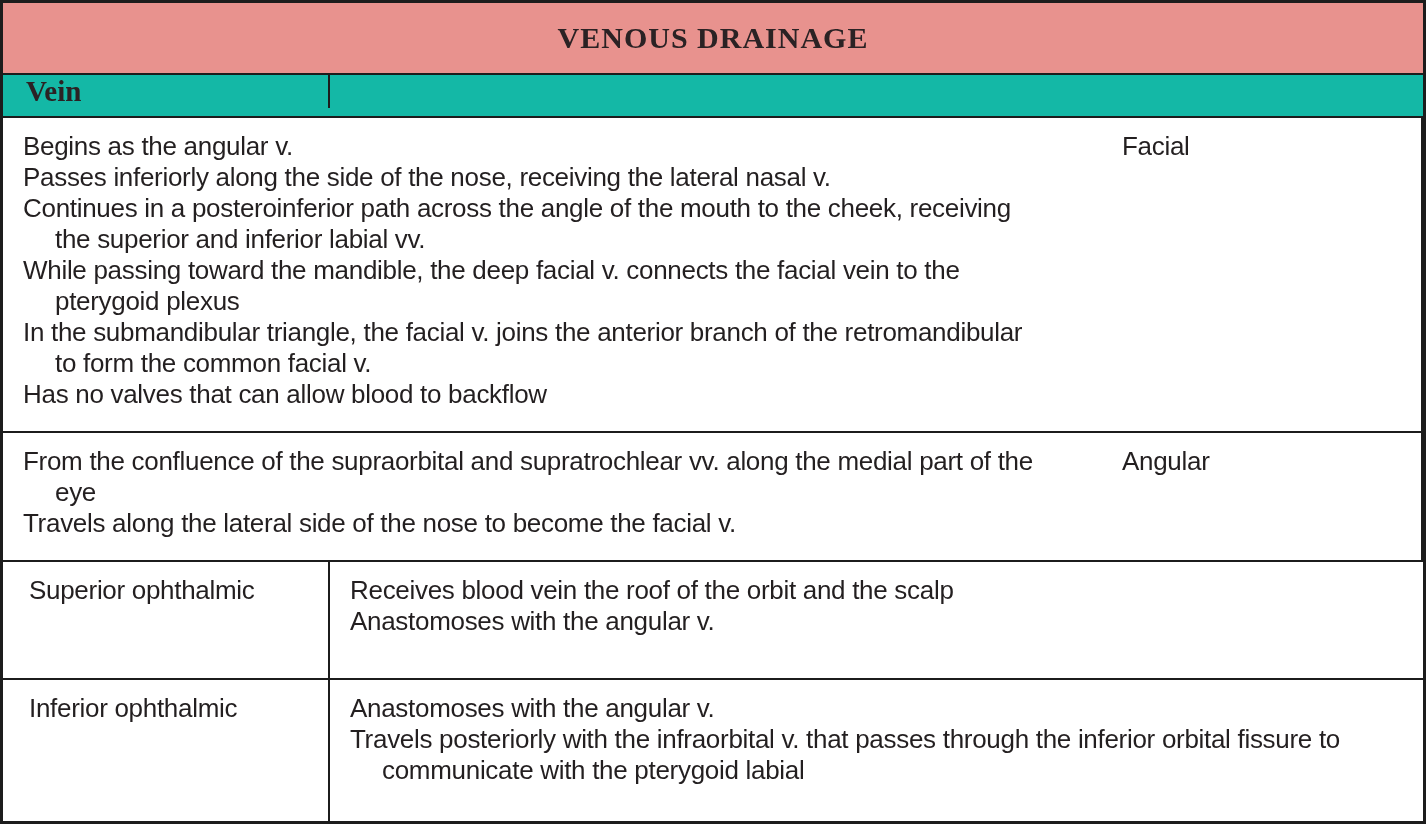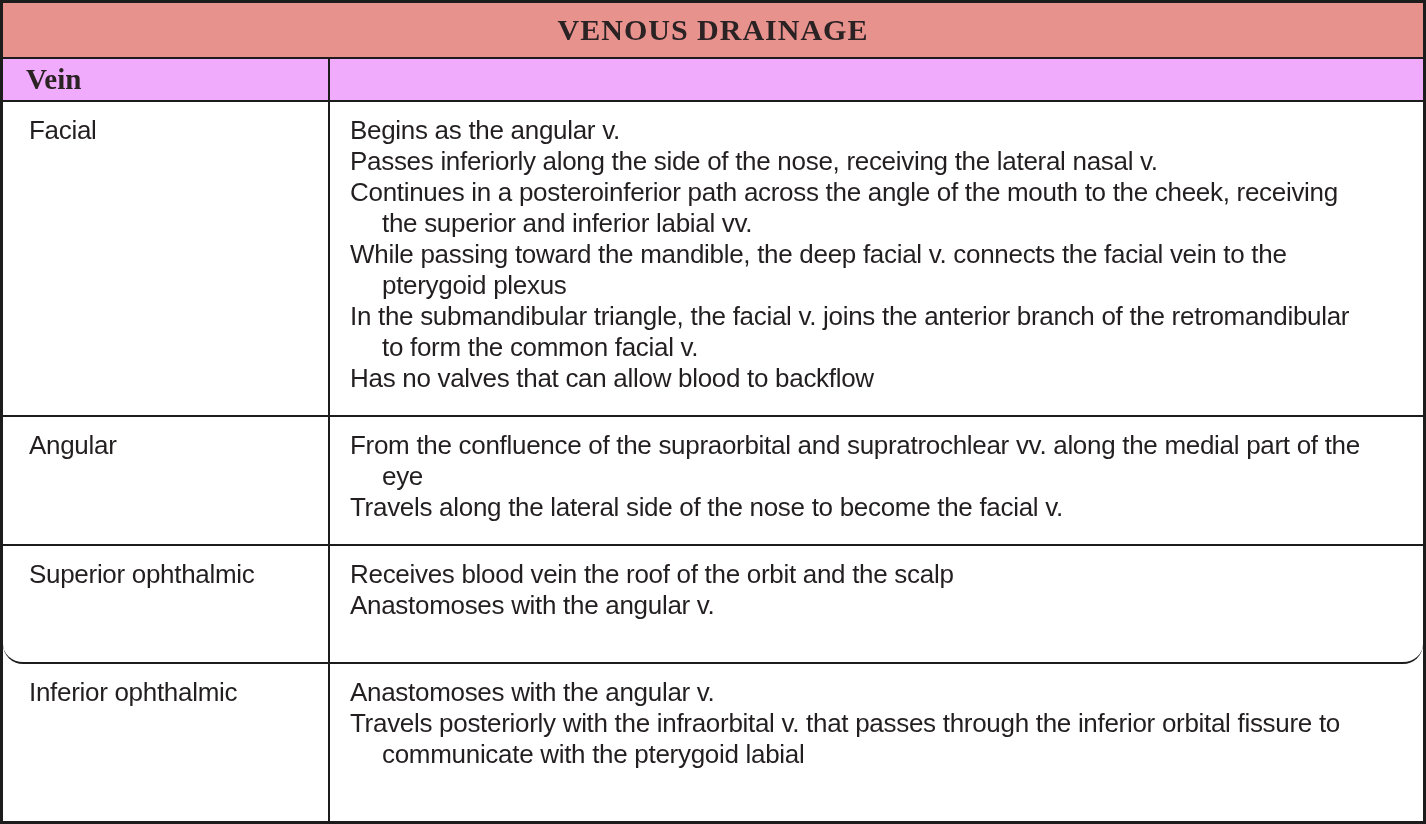--- a/index.html
+++ b/index.html
@@ -13,43 +13,44 @@
     width: 1426px;
     height: 824px;
     border: 3px solid #1c1c1c;
     background: #ffffff;
     color: #231f20;
     overflow: hidden;
   }
   
   .title-row {
     box-sizing: border-box;
-    height: 56px;
+    height: 72px;
     background: #e8928e;
     border-bottom: 2px solid #1c1c1c;
     display: flex;
     align-items: center;
     justify-content: center;
     font-family: "Liberation Serif", serif;
     font-weight: bold;
     font-size: 30px;
     letter-spacing: 1px;
     color: #2b2224;
   }
   
   .header-row {
     box-sizing: border-box;
     display: flex;
-    background: #f0abfc;
+    background: #14b8a6;
     border-bottom: 2px solid #1c1c1c;
     height: 43px;
     font-family: "Liberation Serif", serif;
     font-weight: bold;
     font-size: 29px;
     color: #2b2224;
+    flex-direction: column;
   }
   .header-cell { box-sizing: border-box; display: flex; align-items: center; }
   .header-cell.vein {
     width: 327px;
     border-right: 2px solid #1c1c1c;
     padding-left: 23px;
   }
   .header-cell.course {
     flex: 1;
     justify-content: center;
@@ -81,52 +82,52 @@
     padding-right: 62px;
   }
   
   .course-item {
     padding-left: 32px;
     text-indent: -32px;
   }
   
   #rows .data-row:nth-child(1) { min-height: 313px; }
   #rows .data-row:nth-child(2) { min-height: 127px; }
-  #rows .data-row:nth-child(3) { min-height: 118px; border-radius: 20px; }
+  #rows .data-row:nth-child(3) { min-height: 118px; }
   #rows .data-row:nth-child(4) { min-height: 159px; }
 </style>
 </head>
 <body>
 
 <div class="table">
   <div class="title-row">VENOUS DRAINAGE</div>
 
   <div class="header-row">
     <div class="header-cell vein">Vein</div>
   </div>
 
   <div id="rows">
   <div class="data-row">
-    <div class="cell vein-cell">Facial</div>
     <div class="cell course-cell">
           <div class="course-item">Begins as the angular v.</div>
           <div class="course-item">Passes inferiorly along the side of the nose, receiving the lateral nasal v.</div>
           <div class="course-item">Continues in a posteroinferior path across the angle of the mouth to the cheek, receiving the superior and inferior labial vv.</div>
           <div class="course-item">While passing toward the mandible, the deep facial v. connects the facial vein to the pterygoid plexus</div>
           <div class="course-item">In the submandibular triangle, the facial v. joins the anterior branch of the retromandibular to form the common facial v.</div>
           <div class="course-item">Has no valves that can allow blood to backflow</div>
         </div>
+    <div class="cell vein-cell">Facial</div>
   </div>
 
   <div class="data-row">
-    <div class="cell vein-cell">Angular</div>
     <div class="cell course-cell">
           <div class="course-item">From the confluence of the supraorbital and supratrochlear vv. along the medial part of the eye</div>
           <div class="course-item">Travels along the lateral side of the nose to become the facial v.</div>
         </div>
+    <div class="cell vein-cell">Angular</div>
   </div>
 
   <div class="data-row">
     <div class="cell vein-cell">Superior ophthalmic</div>
     <div class="cell course-cell">
           <div class="course-item">Receives blood vein the roof of the orbit and the scalp</div>
           <div class="course-item">Anastomoses with the angular v.</div>
         </div>
   </div>
 

